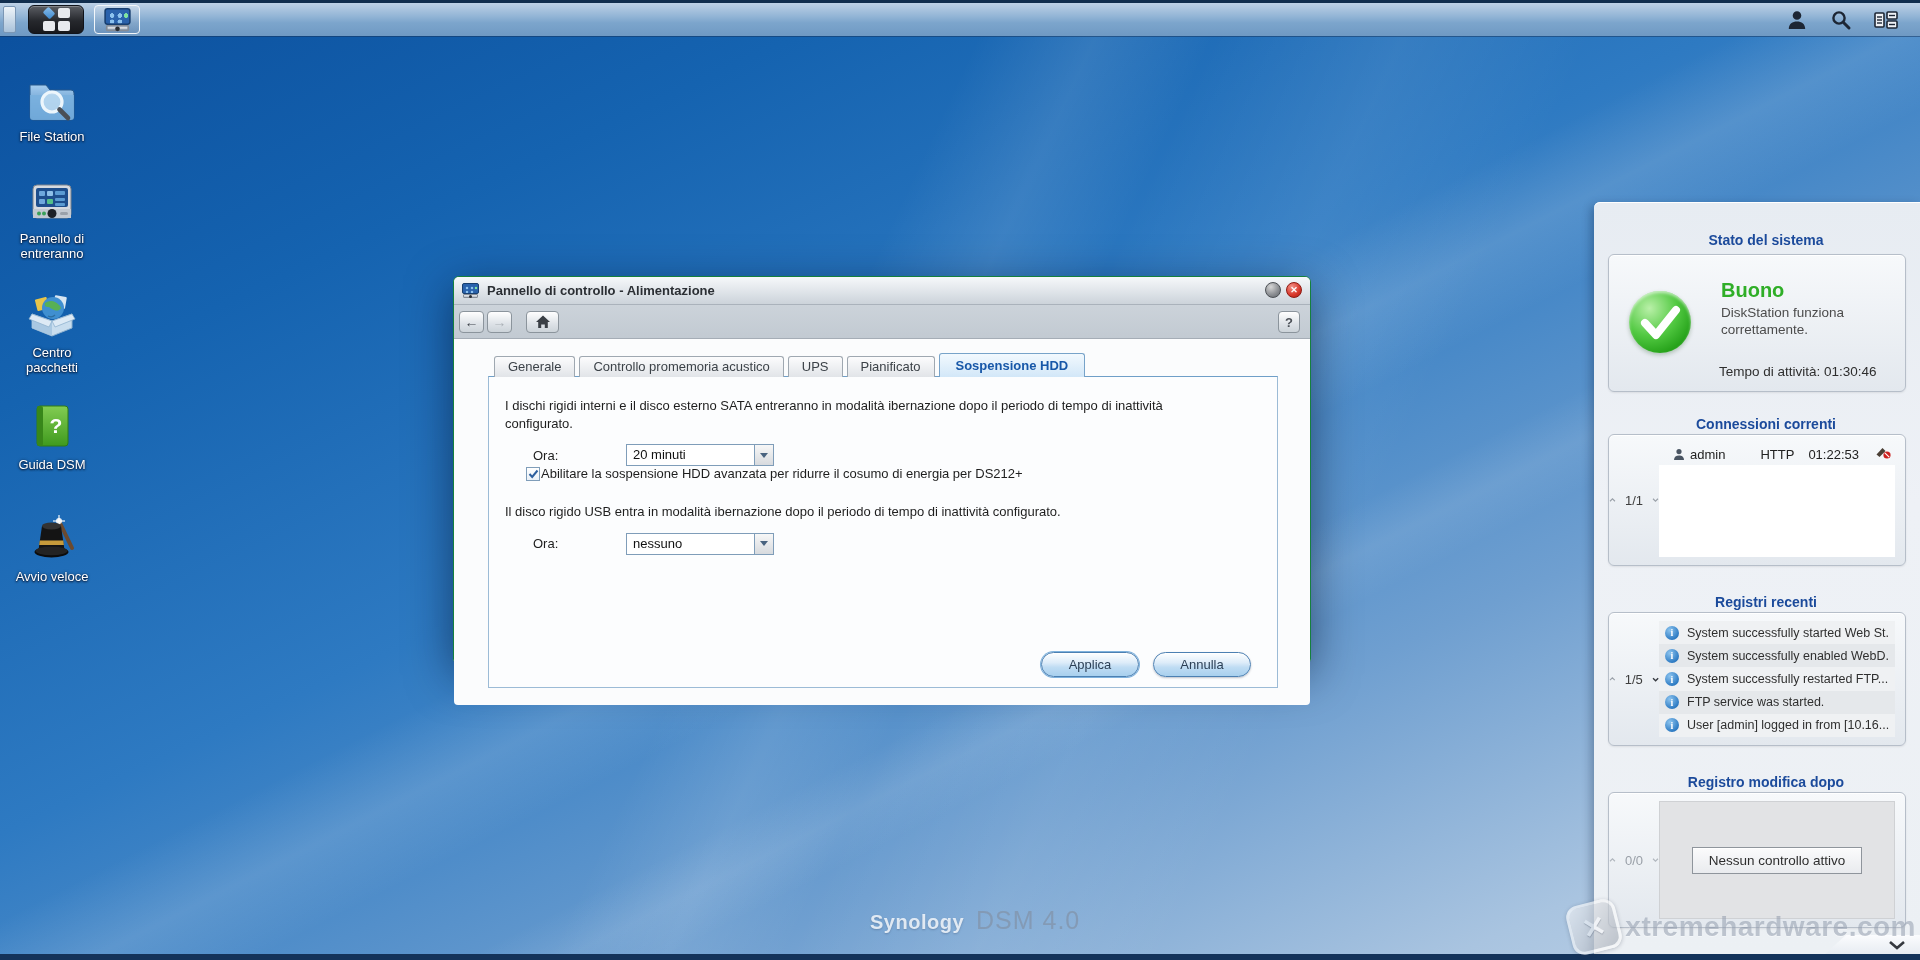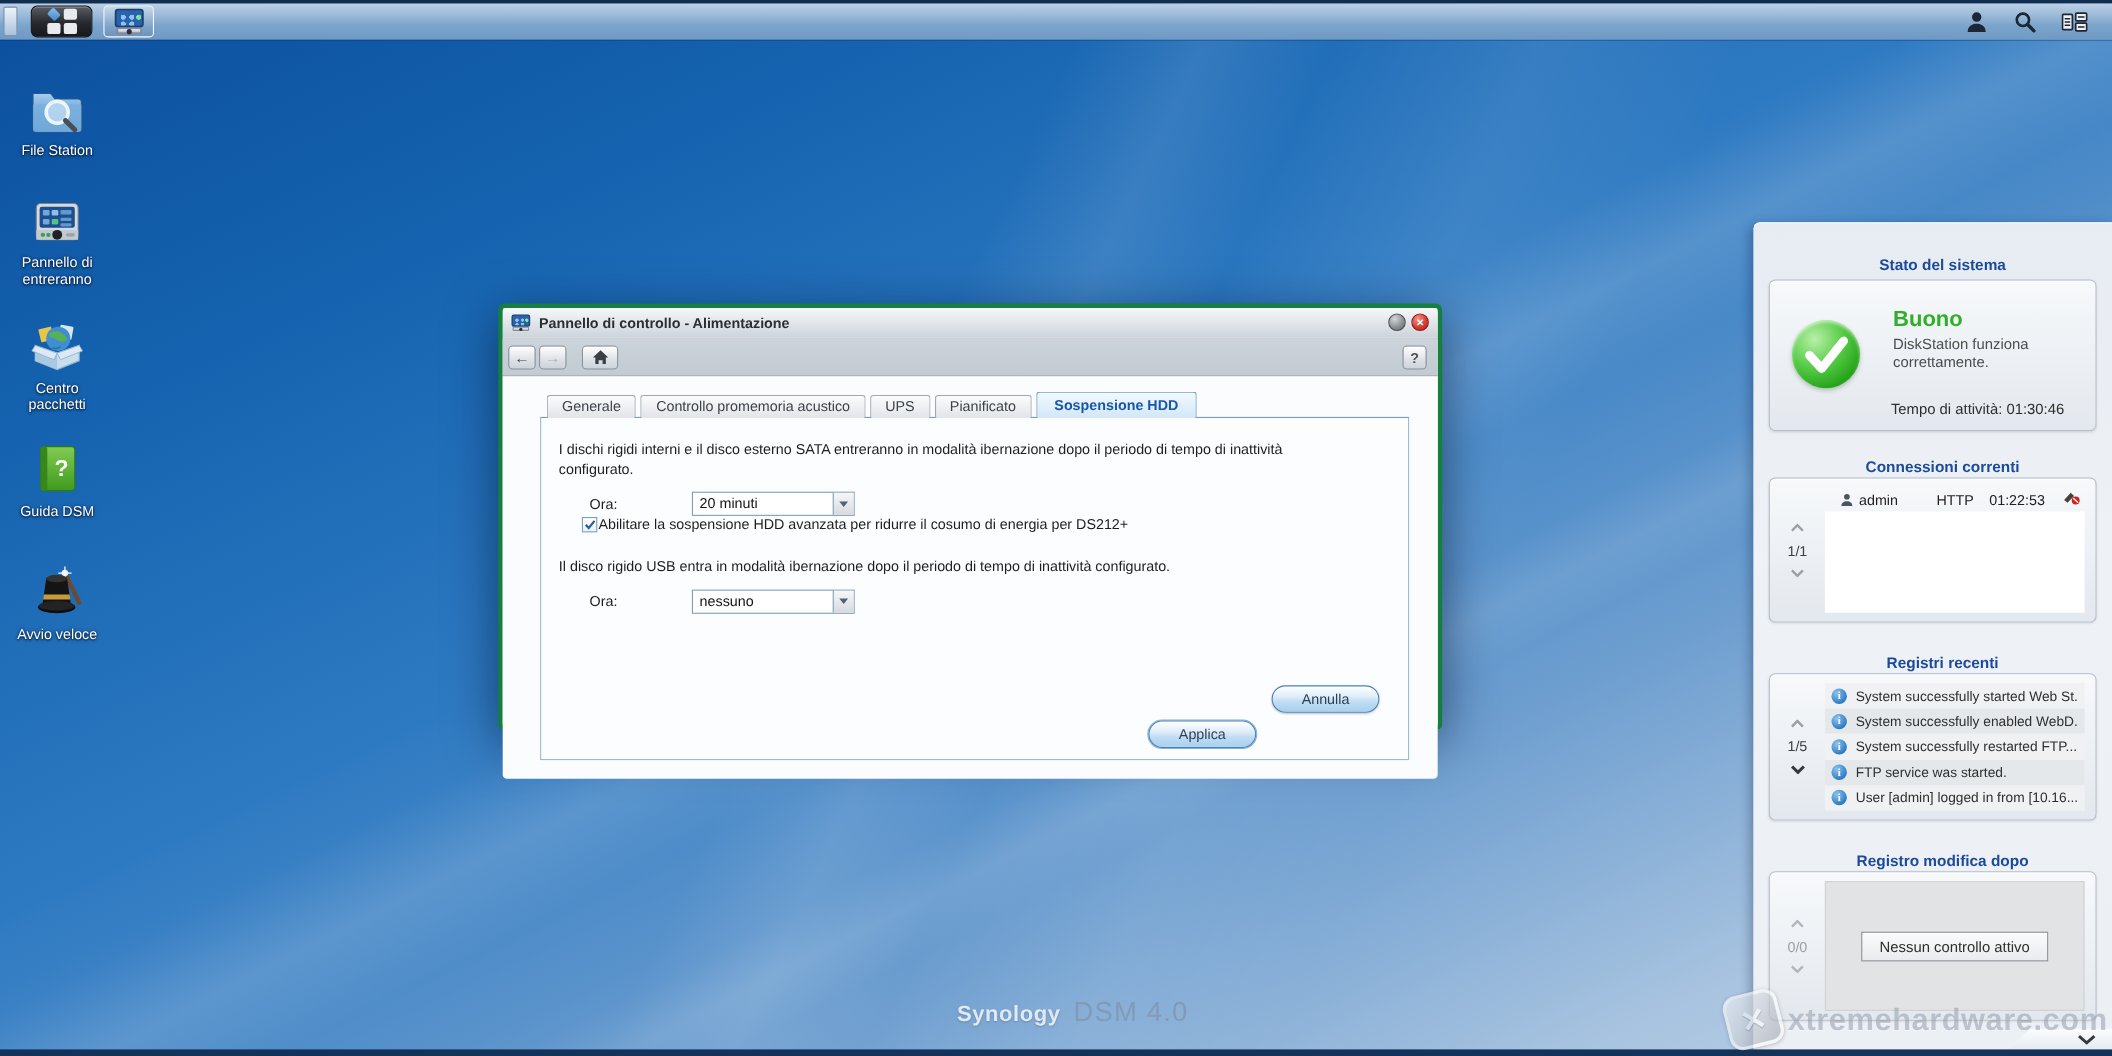--- a/index.html
+++ b/index.html
@@ -46,21 +46,21 @@
   .cp-mini.big { transform:scale(1.55); transform-origin:center; }
 
   
   .dicon { position:absolute; left:4px; width:96px; display:flex; flex-direction:column; align-items:center; cursor:default; }
   .dicon svg { display:block; }
   .dicon .dlabel { margin-top:5px; max-width:88px; text-align:center; font-size:13px; line-height:1.18; color:#fff;
     text-shadow:0 1px 2px rgba(0,0,20,.85), 0 0 3px rgba(0,0,20,.5); }
 
   
   .dialog { position:absolute; left:453px; top:276px; width:858px; height:387px; z-index:20;
-    border:4px solid #15803d; border-radius:6px 6px 4px 4px;
+    border:1px solid #15803d; border-radius:6px 6px 4px 4px;
     box-shadow:0 12px 45px rgba(0,15,40,.55); background:#fbfcfd; }
   .titlebar { height:28px; border-radius:5px 5px 0 0; border-bottom:1px solid #aab2bb; position:relative;
     background:linear-gradient(#f6f8fa, #dfe4e9 55%, #ccd3da); display:flex; align-items:center; padding:0 8px; }
   .titlebar .ttl { margin-left:8px; font-size:13px; font-weight:bold; color:#2b2f34; }
   .winbtns { position:absolute; right:8px; top:5px; display:flex; gap:5px; }
   .orb { width:16px; height:16px; border-radius:50%; display:flex; align-items:center; justify-content:center;
     font-size:9px; font-weight:bold; color:#fff; line-height:1; }
   .orb.min { background:radial-gradient(circle at 35% 28%, #d6d6d6, #8f9296 55%, #5f6368); border:1px solid #4c5055; }
   .orb.close { background:radial-gradient(circle at 35% 28%, #f2938a, #d8372a 60%, #a81f15); border:1px solid #8e1a12; }
   .toolbar { height:34px; background:linear-gradient(#ccd3da, #c2cad2); border-bottom:1px solid #a5adb6; position:relative;
@@ -90,42 +90,42 @@
   .select .sbtn { width:19px; border-left:1px solid #7f9db9; background:linear-gradient(#f7f7f7,#d7dade);
     display:flex; align-items:center; justify-content:center; }
   .select .sbtn::after { content:""; width:0; height:0; border-left:4px solid transparent; border-right:4px solid transparent; border-top:5px solid #49637f; }
   .cbrow { display:flex; align-items:center; gap:1px; padding-left:21px; }
   .cbox { width:14px; height:14px; border:1px solid #7f9db9; background:linear-gradient(#fff,#e9f0f7); display:flex; align-items:center; justify-content:center; }
   .cblabel { font-size:13px; color:#1e1e1e; }
   .actions { position:absolute; right:26px; bottom:10px; display:flex; gap:14px; }
   .pill { width:98px; height:25px; border-radius:13px; border:1px solid #4c80b2; font-size:13px; color:#2b3f55;
     background:linear-gradient(#feffff, #ddecf9 42%, #bfdcf3 62%, #a8d0ee); box-shadow:inset 0 1px 0 #fff, 0 1px 2px rgba(0,20,50,.25);
     display:flex; align-items:center; justify-content:center; }
-  .pill.primary { box-shadow:0 0 0 1px #7fb2dd, inset 0 1px 0 #fff;margin-top:32px; }
+  .pill.primary { box-shadow:0 0 0 1px #7fb2dd, inset 0 1px 0 #fff; }
 
   
   .sidebar { position:absolute; right:0; top:202px; width:326px; height:753px; z-index:25;
     background:linear-gradient(#e7ecf2, #eef1f6 40%, #ecf0f4); border-radius:6px 0 0 0;
     box-shadow:-3px 3px 10px rgba(0,20,50,.3), inset 0 1px 0 #fff; padding-top:16px; }
   .whead { display:flex; align-items:center; gap:14px; height:26px; padding-left:18px;flex-direction:column; }
   .wtitle { font-size:14px; font-weight:bold; color:#1b4a9b; }
   .wbox { margin:10px 14px 0; border:1px solid #b6bec9; border-radius:6px;
     background:linear-gradient(#f7f9fb, #e3e8ee); box-shadow:inset 0 1px 0 #fff, 0 1px 2px rgba(0,0,0,.08); }
   .statusbox { height:138px; position:relative; }
   .okcircle { position:absolute; left:20px; top:36px; width:62px; height:62px; border-radius:50%;
     background:radial-gradient(circle at 33% 28%, #b9f0a8, #52c942 45%, #27a31b 75%, #1d8f13);
     box-shadow:inset 0 2px 3px rgba(255,255,255,.6), 0 2px 4px rgba(0,60,0,.25); }
   .status-good { position:absolute; left:112px; top:24px; font-size:20px; font-weight:bold; color:#2fae27; }
   .status-desc { position:absolute; left:112px; top:50px; width:160px; font-size:13.5px; color:#4c4c4c; line-height:1.25; }
   .uptime { position:absolute; left:110px; bottom:12px; font-size:13.5px; color:#2e2e2e; }
   .flexbox { display:flex; }
   .connbox { height:132px; }
   .logsbox { height:134px; }
   .filebox { height:136px; }
-  .pager { width:50px; display:flex; flex-direction:column; align-items:center; justify-content:center; gap:9px;
+  .pager { width:50px; display:flex; flex-direction:row; align-items:center; justify-content:flex-start; gap:9px;
     font-size:13px; color:#3e3e3e; }
   .pager.gray { color:#9aa0a8; }
   .wlist { flex:1; margin:8px 10px 8px 0; display:flex; flex-direction:column; min-width:0; }
   .connrow { height:22px; display:flex; align-items:center; font-size:13px; color:#222; padding:0 4px 0 14px; }
   .connrow .cuser { margin-left:5px; }
   .connrow .cproto { margin-left:auto; }
   .connrow .ctime { margin-left:14px; }
   .connrow .kick { margin-left:16px; }
   .wfill { flex:1; background:#fff; }
   .logrow { display:flex; align-items:center; gap:8px; height:24px; padding:0 6px; background:#eff1f3; }

